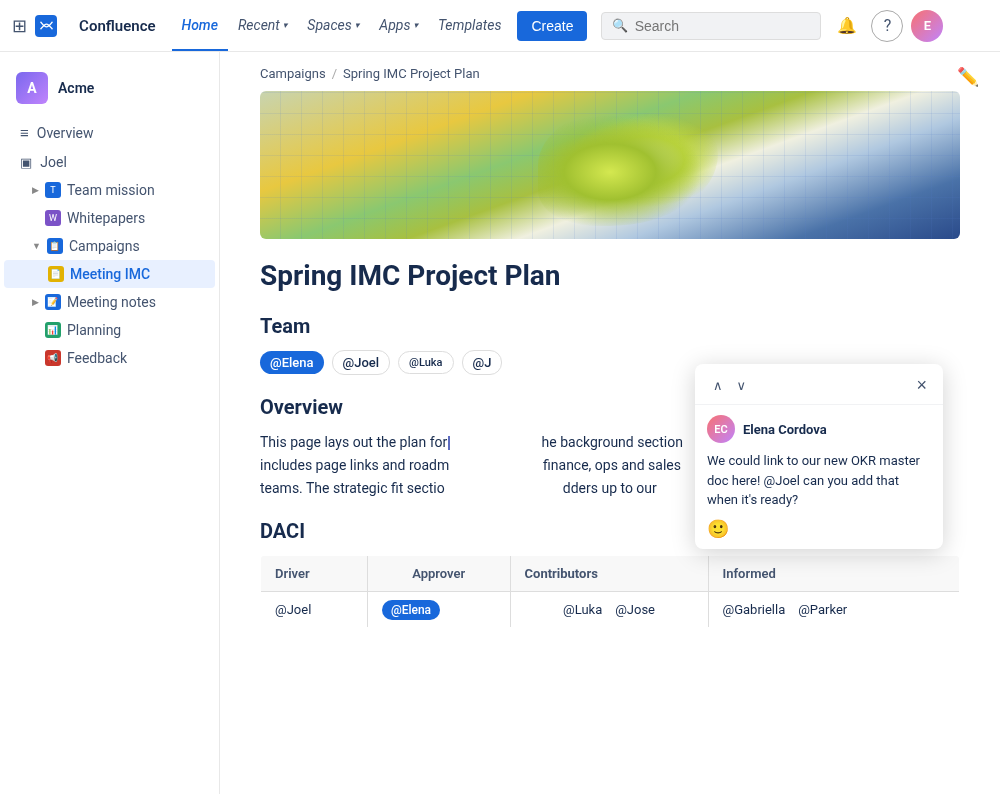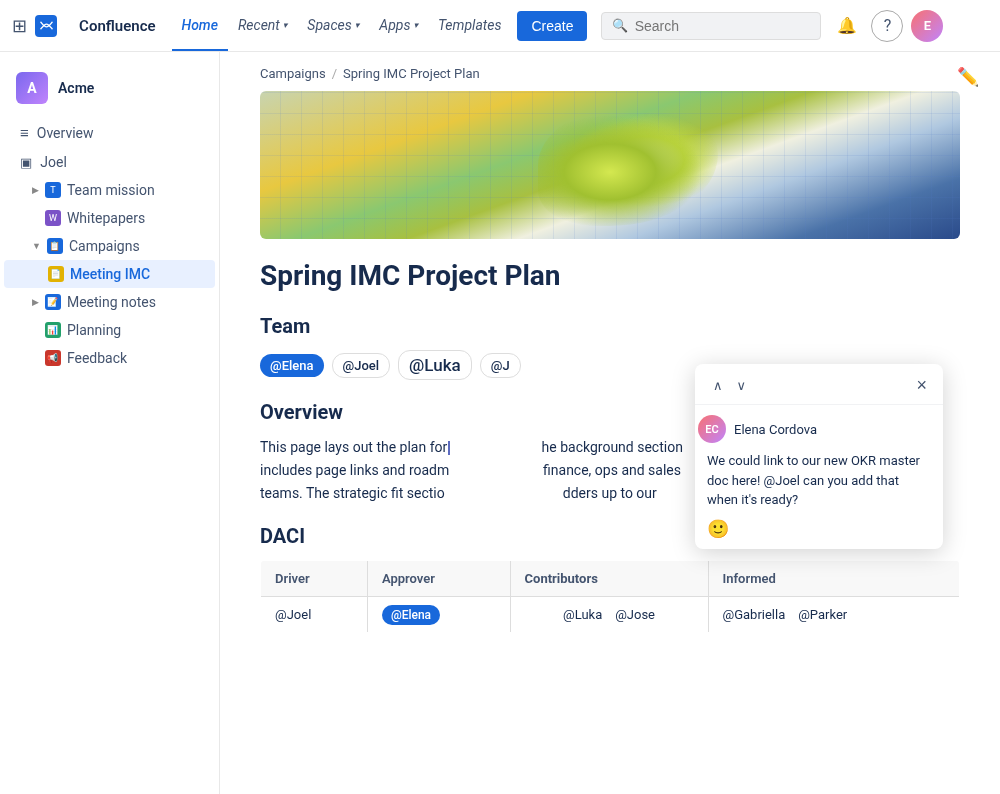--- a/index.html
+++ b/index.html
@@ -119,40 +119,40 @@
     </div>
 
     <div style="padding:0 40px;">
       <h1 style="font-size:28px;font-weight:700;color:#172b4d;margin-bottom:22px;">Spring IMC Project Plan</h1>
 
       <h2 style="font-size:20px;font-weight:700;color:#172b4d;margin-bottom:12px;">Team</h2>
 
       <div style="display:flex;gap:8px;margin-bottom:20px;flex-wrap:wrap;align-items:center;">
         <span style="padding:4px 10px;border-radius:12px;font-size:13px;font-weight:500;background:#1868db;color:#fff;">@Elena</span>
         <span style="padding:4px 10px;border-radius:12px;font-size:13px;font-weight:500;background:transparent;color:#172b4d;border:1px solid #ddd;">@Joel</span>
-        <span style="padding:4px 10px;border-radius:12px;font-size:17px;font-weight:500;background:transparent;color:#172b4d;border:1px solid #ddd;">@Luka</span>
+        <span style="padding:4px 10px;border-radius:12px;font-size:11px;font-weight:500;background:transparent;color:#172b4d;border:1px solid #ddd;">@Luka</span>
         <span style="padding:4px 10px;border-radius:12px;font-size:13px;font-weight:500;background:transparent;color:#172b4d;border:1px solid #ddd;">@J</span>
       </div>
 
       <h2 style="font-size:20px;font-weight:700;color:#172b4d;margin-bottom:12px;">Overview</h2>
 
       <div style="font-size:14px;color:#172b4d;line-height:1.65;margin-bottom:16px;max-height:72px;overflow:hidden;position:relative;">
         <p>This page lays out the plan for<span style="display:inline-block;width:2px;height:14px;background:#5c6bc0;vertical-align:middle;margin:0 1px;"></span> &nbsp;&nbsp;&nbsp;&nbsp;&nbsp;&nbsp;&nbsp;&nbsp;&nbsp;&nbsp;&nbsp;&nbsp;&nbsp;&nbsp;&nbsp;&nbsp;&nbsp;&nbsp;&nbsp;&nbsp;&nbsp;&nbsp;&nbsp;&nbsp; he background section</p>
         <p>includes page links and roadm &nbsp;&nbsp;&nbsp;&nbsp;&nbsp;&nbsp;&nbsp;&nbsp;&nbsp;&nbsp;&nbsp;&nbsp;&nbsp;&nbsp;&nbsp;&nbsp;&nbsp;&nbsp;&nbsp;&nbsp;&nbsp;&nbsp;&nbsp;&nbsp;&nbsp; finance, ops and sales</p>
         <p>teams. The strategic fit sectio &nbsp;&nbsp;&nbsp;&nbsp;&nbsp;&nbsp;&nbsp;&nbsp;&nbsp;&nbsp;&nbsp;&nbsp;&nbsp;&nbsp;&nbsp;&nbsp;&nbsp;&nbsp;&nbsp;&nbsp;&nbsp;&nbsp;&nbsp;&nbsp;&nbsp;&nbsp;&nbsp;&nbsp;&nbsp;&nbsp;&nbsp;&nbsp; dders up to our</p>
         <p> But first</p>
       </div>
 
       <h2 style="font-size:20px;font-weight:700;color:#172b4d;margin-bottom:12px;">DACI</h2>
 
       <table style="width:100%;border-collapse:collapse;border:1px solid #ddd;border-radius:4px;overflow:hidden;">
         <thead>
           <tr>
             <th style="background:#f8f8f8;font-size:13px;font-weight:600;color:#44546f;padding:10px 14px;text-align:left;border:1px solid #ddd;">Driver</th>
-            <th style="background:#f8f8f8;font-size:13px;font-weight:600;color:#44546f;padding:10px 14px;text-align:left;border:1px solid #ddd;">Approver</th>
+            <th style="background:#f8f8f8;font-size:13px;font-weight:600;color:#44546f;padding:10px 14px;text-align:center;border:1px solid #ddd;">Approver</th>
             <th style="background:#f8f8f8;font-size:13px;font-weight:700;color:#44546f;padding:10px 14px;text-align:left;border:1px solid #ddd;">Contributors</th>
             <th style="background:#f8f8f8;font-size:13px;font-weight:600;color:#44546f;padding:10px 14px;text-align:left;border:1px solid #ddd;">Informed</th>
           </tr>
         </thead>
         <tbody>
           <tr>
             <td style="font-size:13px;color:#172b4d;padding:10px 14px;border:1px solid #ddd;">@Joel</td>
             <td style="font-size:13px;color:#172b4d;padding:10px 14px;border:1px solid #ddd;">
               <span style="background:#1868db;color:#fff;padding:3px 9px;border-radius:10px;font-size:12px;font-weight:500;">@Elena</span>
             </td>
@@ -166,23 +166,23 @@
     <div style="position:absolute;top:312px;left:475px;width:248px;background:#fff;border-radius:8px;box-shadow:0 4px 24px rgba(0,0,0,0.18);z-index:100;">
 
       <div style="display:flex;align-items:center;justify-content:space-between;padding:10px 12px 8px;border-bottom:1px solid #f1f2f4;">
         <div style="display:flex;gap:2px;">
           <button style="background:none;border:none;cursor:pointer;color:#44546f;font-size:13px;padding:3px 6px;border-radius:3px;">∧</button>
           <button style="background:none;border:none;cursor:pointer;color:#44546f;font-size:13px;padding:3px 6px;border-radius:3px;">∨</button>
         </div>
         <button style="background:none;border:none;cursor:pointer;color:#44546f;font-size:18px;padding:2px 4px;line-height:1;">×</button>
       </div>
 
-      <div style="display:flex;align-items:center;gap:8px;padding:10px 3px 4px;">
+      <div style="display:flex;align-items:center;gap:8px;padding:10px 12px 4px;">
         <div style="width:28px;height:28px;border-radius:50%;overflow:hidden;flex-shrink:0;background:linear-gradient(135deg,#f87171,#c084fc);display:flex;align-items:center;justify-content:center;color:#fff;font-size:11px;font-weight:600;">EC</div>
-        <span style="font-size:13px;font-weight:400;color:#172b4d;">Elena Cordova</span>
+        <span style="font-size:13px;font-weight:700;color:#172b4d;">Elena Cordova</span>
       </div>
 
       <div style="padding:4px 12px 6px;font-size:13px;color:#172b4d;line-height:1.5;">
         <span>We could link to our new OKR master doc here! @Joel can you add that when it's ready?</span>
       </div>
 
       <div style="padding:2px 12px 10px;font-size:18px;">
         <span>🙂</span>
       </div>
 

